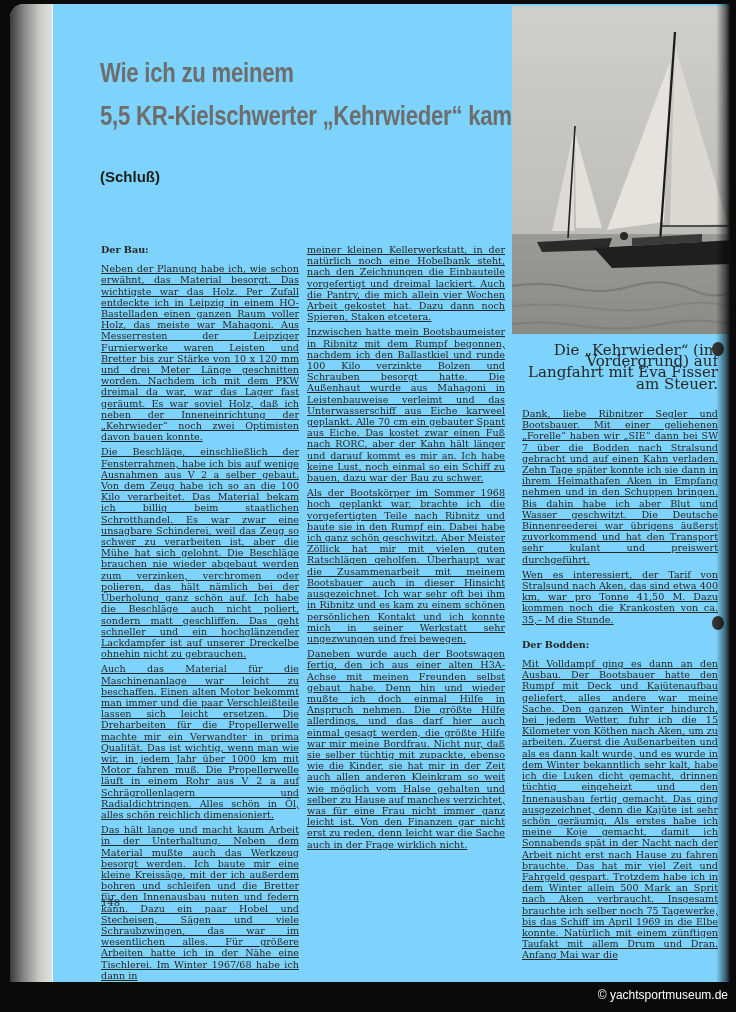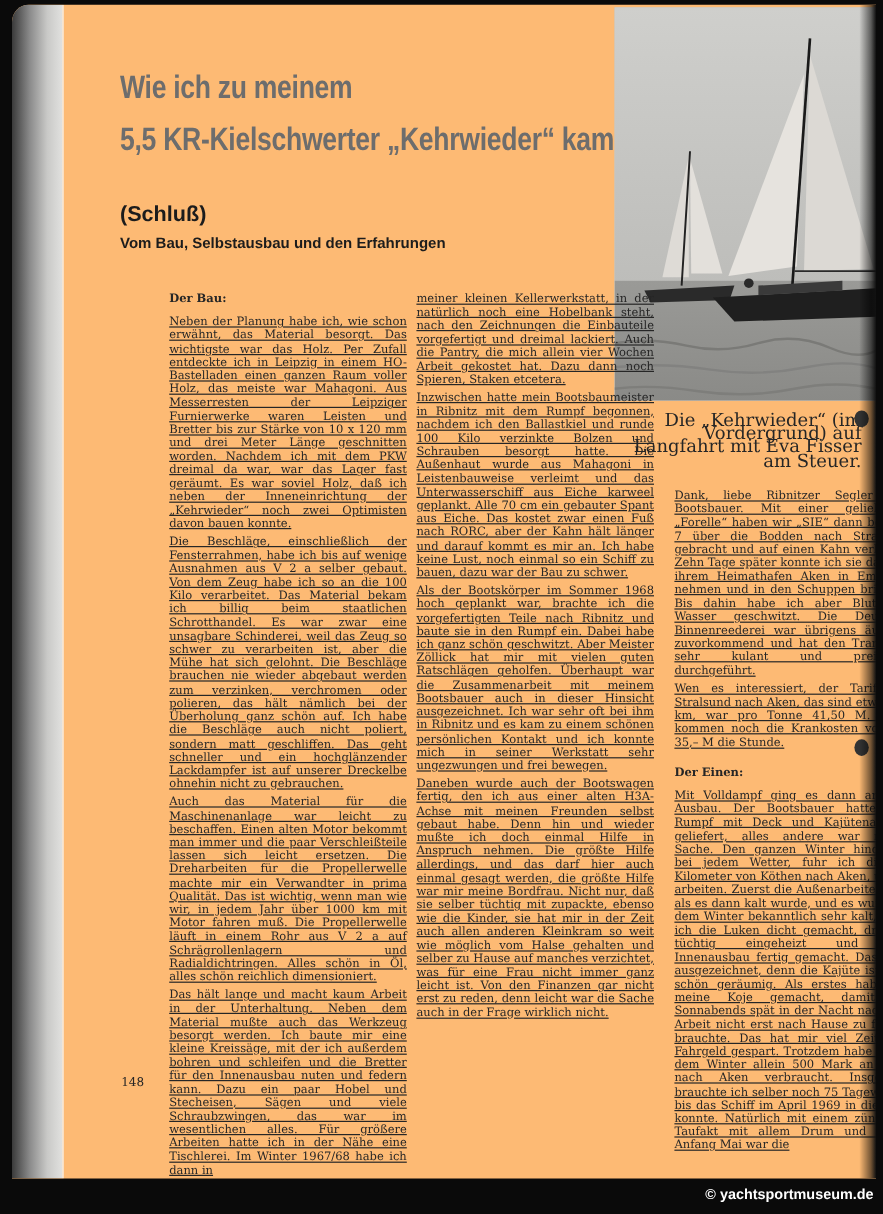--- a/index.html
+++ b/index.html
@@ -3,21 +3,21 @@
 <meta charset="utf-8">
 <style>
   html, body { margin:0; padding:0; }
   body {
     width:736px; height:1012px; overflow:hidden; position:relative;
     background:#0a0a0a;
     font-family:"DejaVu Serif", serif;
   }
   .page {
     position:absolute; left:10px; top:4px; width:720px; height:978px;
-    background:#fdba74;
+    background:#7dd3fc;
     border-radius:14px 0 0 0;
     overflow:hidden;
   }
   .page-edge {
     position:absolute; left:0; top:0; width:42px; height:100%;
     background:linear-gradient(to right,#3a3a3a 0%,#8a8a8a 35%,#c9c9c7 70%,#e1e1df 100%);
   }
   .page-edge-line {
     position:absolute; left:42px; top:0; width:1px; height:100%; background:#f7f7f5;
   }
@@ -29,71 +29,70 @@
     position:absolute; left:90px; top:48px; width:420px;
     font-family:"Liberation Sans", sans-serif; font-weight:bold;
     color:#6d6d6d; font-size:27px; line-height:43px;
     transform:scaleX(0.82); transform-origin:left top;
     letter-spacing:-0.3px;
   }
   .title div { white-space:nowrap; }
   .schluss {
     position:absolute; left:90px; top:164px;
     font-family:"Liberation Sans", sans-serif; font-weight:bold;
-    font-size:18px; color:#1c1c1c;
+    font-size:15px; color:#1c1c1c;
   }
   .subtitle {
     position:absolute; left:90px; top:192px;
     font-family:"Liberation Sans", sans-serif; font-weight:bold;
     font-size:12.5px; color:#1c1c1c;
   }
   .col {
     position:absolute; font-size:9.6px; line-height:11.2px; color:#262626;
-    text-align:justify; hyphens:manual;margin-left:40px;
+    text-align:justify; hyphens:manual;
   }
   .col p { margin:0 0 4px 0;text-decoration:underline; }
   .col h4 { margin:0 0 8px 0; font-size:9.6px; font-weight:bold; }
   .col1 { left:91px; top:240px; width:198px; }
   .col2 { left:297px; top:240px; width:198px; }
   .col3 { left:512px; top:404px; width:196px; }
   .caption {
     position:absolute; left:512px; top:341px; width:196px;
     font-size:15px; line-height:11.2px; color:#262626;text-align:right;
   }
   .page-number {
     position:absolute; left:91px; top:893px; font-size:10px; color:#262626;
   }
   .photo {
     position:absolute; left:502px; top:2px; width:226px; height:328px;
     background:#c7c7c4; overflow:hidden;
   }
   .copyright {
     position:absolute; right:8px; top:988px;
-    font-family:"Liberation Sans", sans-serif; font-weight:bold;
+    font-family:"Liberation Sans", sans-serif; font-weight:normal;
     font-size:12px; color:#ffffff;
   }
   .punch {
     position:absolute; width:12px; height:14px; border-radius:50%;
     background:#333; 
   }
 </style>
 </head>
 <body>
 
 <div class="page">
   <div class="page-edge"></div>
   <div class="page-edge-line"></div>
 
   <div class="title">
     <div>Wie ich zu meinem</div>
     <div>5,5 KR-Kielschwerter „Kehrwieder“ kam</div>
   </div>
 
   <div class="schluss">(Schluß)</div>
-  <div class="subtitle">Vom Bau, Selbstausbau und den Erfahrungen</div>
 
   <div class="photo">
     <svg width="226" height="328" viewBox="0 0 226 328">
       <defs>
         <linearGradient id="sky" x1="0" y1="0" x2="0" y2="1">
           <stop offset="0" stop-color="#cfcfcc"></stop>
           <stop offset="1" stop-color="#bdbdba"></stop>
         </linearGradient>
         <linearGradient id="water" x1="0" y1="0" x2="0" y2="1">
           <stop offset="0" stop-color="#9a9a97"></stop>
@@ -135,21 +134,21 @@
   <div class="col col2">
     <p>meiner kleinen Kellerwerkstatt, in der natürlich noch eine Hobelbank steht, nach den Zeichnungen die Einbauteile vorgefertigt und dreimal lackiert. Auch die Pantry, die mich allein vier Wochen Arbeit gekostet hat. Dazu dann noch Spieren, Staken etcetera.</p>
     <p>Inzwischen hatte mein Bootsbaumeister in Ribnitz mit dem Rumpf begonnen, nachdem ich den Ballastkiel und runde 100 Kilo verzinkte Bolzen und Schrauben besorgt hatte. Die Außenhaut wurde aus Mahagoni in Leistenbauweise verleimt und das Unterwasserschiff aus Eiche karweel geplankt. Alle 70 cm ein gebauter Spant aus Eiche. Das kostet zwar einen Fuß nach RORC, aber der Kahn hält länger und darauf kommt es mir an. Ich habe keine Lust, noch einmal so ein Schiff zu bauen, dazu war der Bau zu schwer.</p>
     <p>Als der Bootskörper im Sommer 1968 hoch geplankt war, brachte ich die vorgefertigten Teile nach Ribnitz und baute sie in den Rumpf ein. Dabei habe ich ganz schön geschwitzt. Aber Meister Zöllick hat mir mit vielen guten Ratschlägen geholfen. Überhaupt war die Zusammenarbeit mit meinem Bootsbauer auch in dieser Hinsicht ausgezeichnet. Ich war sehr oft bei ihm in Ribnitz und es kam zu einem schönen persönlichen Kontakt und ich konnte mich in seiner Werkstatt sehr ungezwungen und frei bewegen.</p>
     <p>Daneben wurde auch der Bootswagen fertig, den ich aus einer alten H3A-Achse mit meinen Freunden selbst gebaut habe. Denn hin und wieder mußte ich doch einmal Hilfe in Anspruch nehmen. Die größte Hilfe allerdings, und das darf hier auch einmal gesagt werden, die größte Hilfe war mir meine Bordfrau. Nicht nur, daß sie selber tüchtig mit zupackte, ebenso wie die Kinder, sie hat mir in der Zeit auch allen anderen Kleinkram so weit wie möglich vom Halse gehalten und selber zu Hause auf manches verzichtet, was für eine Frau nicht immer ganz leicht ist. Von den Finanzen gar nicht erst zu reden, denn leicht war die Sache auch in der Frage wirklich nicht.</p>
   </div>
 
   <div class="col col3">
     <p>Dank, liebe Ribnitzer Segler und Bootsbauer. Mit einer geliehenen „Forelle“ haben wir „SIE“ dann bei SW 7 über die Bodden nach Stralsund gebracht und auf einen Kahn verladen. Zehn Tage später konnte ich sie dann in ihrem Heimathafen Aken in Empfang nehmen und in den Schuppen bringen. Bis dahin habe ich aber Blut und Wasser geschwitzt. Die Deutsche Binnenreederei war übrigens äußerst zuvorkommend und hat den Transport sehr kulant und preiswert durchgeführt.</p>
     <p style="margin-bottom:14px">Wen es interessiert, der Tarif von Stralsund nach Aken, das sind etwa 400 km, war pro Tonne 41,50 M. Dazu kommen noch die Krankosten von ca. 35,– M die Stunde.</p>
-    <h4>Der Einen:</h4>
+    <h4>Der Bodden:</h4>
     <p>Mit Volldampf ging es dann an den Ausbau. Der Bootsbauer hatte den Rumpf mit Deck und Kajütenaufbau geliefert, alles andere war meine Sache. Den ganzen Winter hindurch, bei jedem Wetter, fuhr ich die 15 Kilometer von Köthen nach Aken, um zu arbeiten. Zuerst die Außenarbeiten und als es dann kalt wurde, und es wurde in dem Winter bekanntlich sehr kalt, habe ich die Luken dicht gemacht, drinnen tüchtig eingeheizt und den Innenausbau fertig gemacht. Das ging ausgezeichnet, denn die Kajüte ist sehr schön geräumig. Als erstes habe ich meine Koje gemacht, damit ich Sonnabends spät in der Nacht nach der Arbeit nicht erst nach Hause zu fahren brauchte. Das hat mir viel Zeit und Fahrgeld gespart. Trotzdem habe ich in dem Winter allein 500 Mark an Sprit nach Aken verbraucht. Insgesamt brauchte ich selber noch 75 Tagewerke, bis das Schiff im April 1969 in die Elbe konnte. Natürlich mit einem zünftigen Taufakt mit allem Drum und Dran. Anfang Mai war die</p>
   </div>
 
   <div class="page-number">148</div>
 
   <div class="punch" style="right:6px; top:338px;"></div>
   <div class="punch" style="right:6px; top:612px;"></div>
   <div class="right-shadow"></div>
 </div>
 

